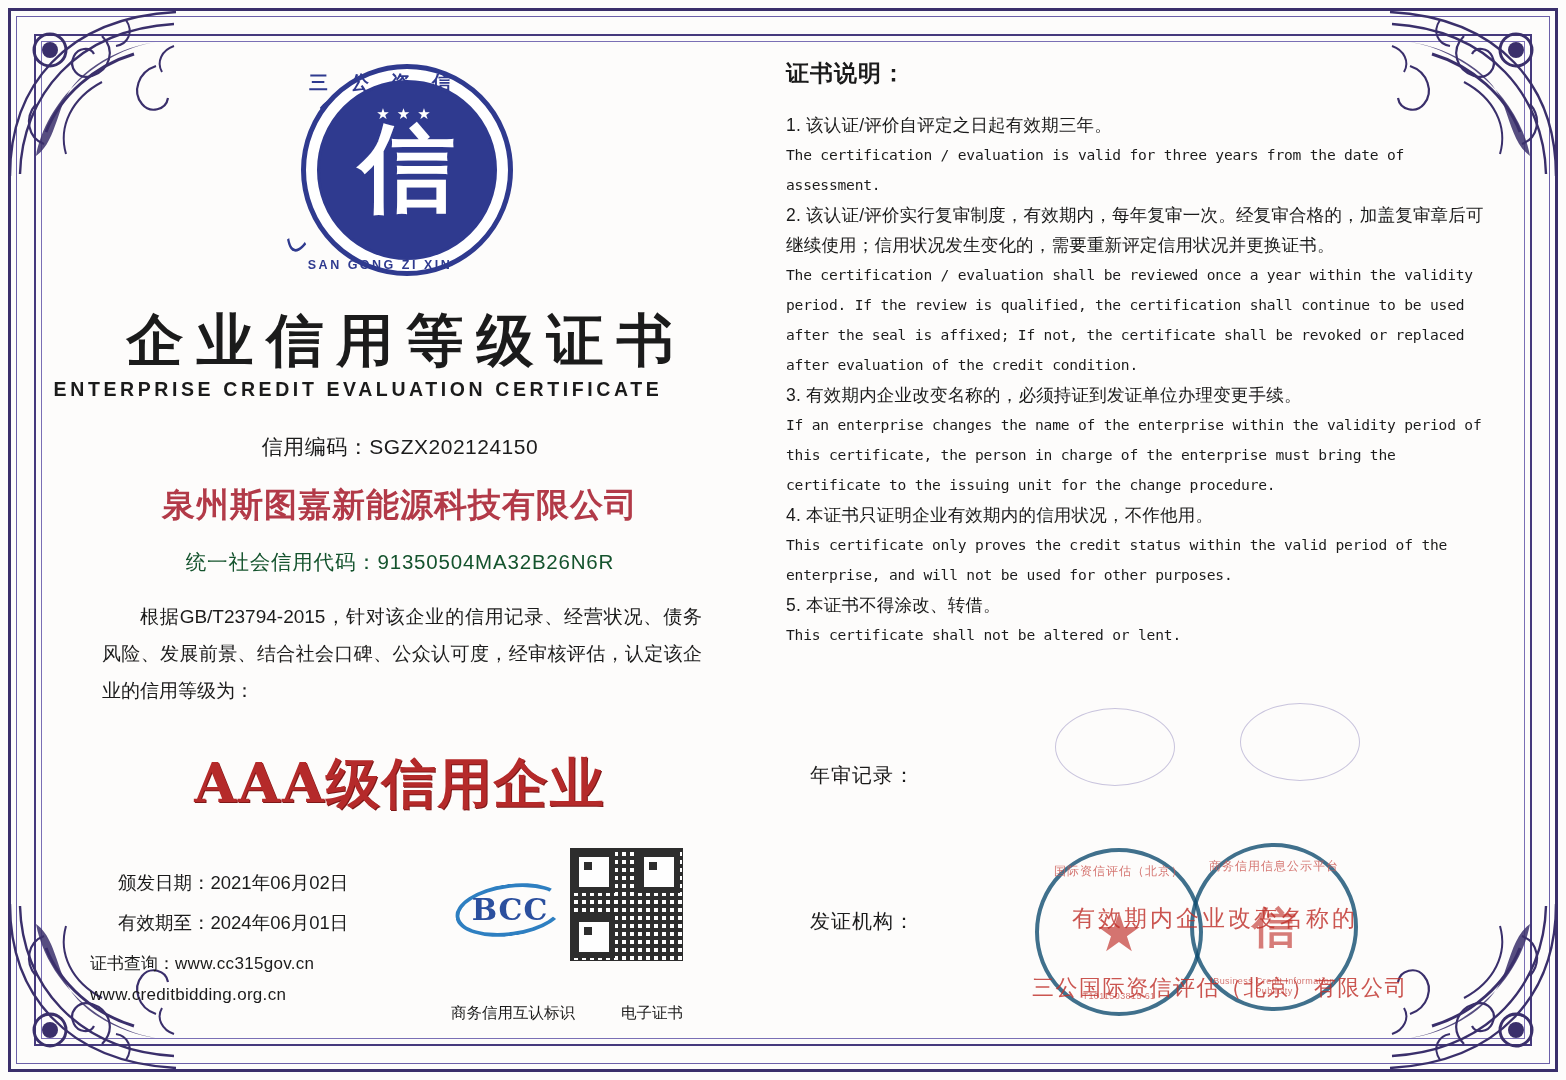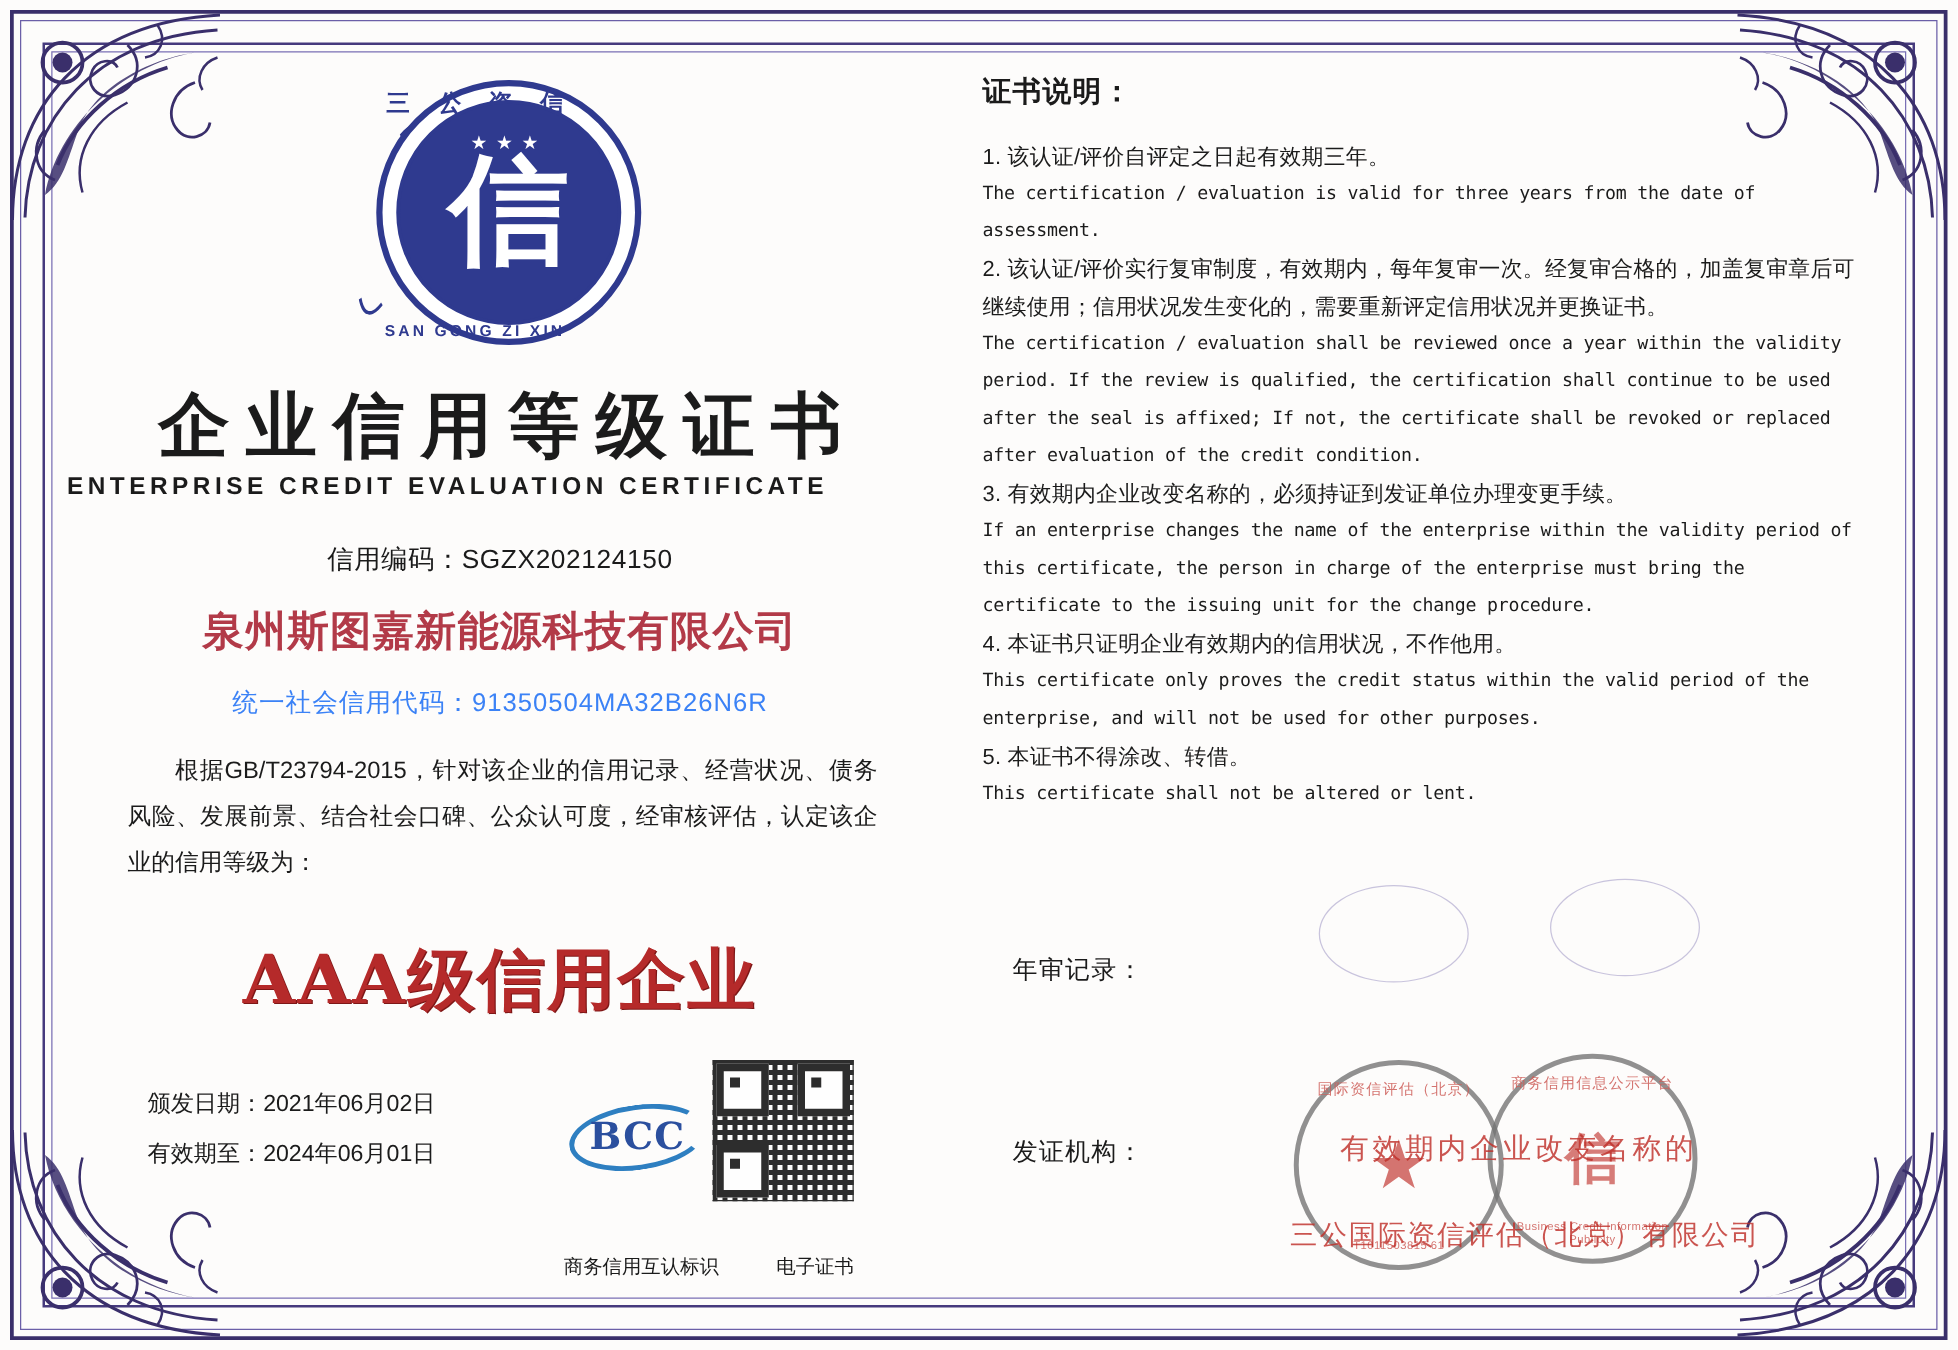--- a/index.html
+++ b/index.html
@@ -198,21 +198,21 @@
     color: #b23a48;
     letter-spacing: 1px;
     white-space: nowrap;
   }
   .usc-code {
     position: absolute;
     top: 500px;
     left: 0; width: 700px;
     text-align: center;
     font-size: 20.5px;
-    color: #3b82f6;
+    color: #14532d;
     letter-spacing: 0.8px;
   }
   .basis-text {
     position: absolute;
     top: 550px;
     left: 52px;
     width: 600px;
     font-size: 19px;
     line-height: 37px;
     color: #1b1b1b;
@@ -390,21 +390,21 @@
     letter-spacing: 1px;
   }
   
   .seal {
     position: absolute;
     border-radius: 50%;
     box-sizing: border-box;
   }
   .seal-round {
     width: 168px; height: 168px;
-    border: 4px solid #737373;
+    border: 4px solid #0c4a6e;
     opacity: 0.78;
   }
   .seal1 { left: 285px; top: 800px; }
   .seal2 { left: 440px; top: 795px; }
   .seal-star {
     position: absolute;
     left: 50%; top: 50%;
     transform: translate(-50%,-50%);
     color: #c0312b;
     font-size: 54px;
@@ -582,20 +582,26 @@
 
       <div class="dates">
         <div class="row">
           <span class="label">颁发日期：</span><span class="value">2021年06月02日</span>
         </div>
         <div class="row">
           <span class="label">有效期至：</span><span class="value">2024年06月01日</span>
         </div>
       </div>
 
+      <div class="query-block">
+        <div>
+          <span>证书查询：</span><span class="url">www.cc315gov.cn</span>
+        </div>
+        <div class="url">www.creditbidding.org.cn</div>
+      </div>
 
       <div class="bcc-logo">
         <div class="bcc-ellipse"></div>
         <div class="bcc-text">BCC</div>
       </div>
       <div class="bcc-caption">商务信用互认标识</div>
 
       <div class="qr">
         <div class="qr-eye tl"></div>
         <div class="qr-eye tr"></div>

